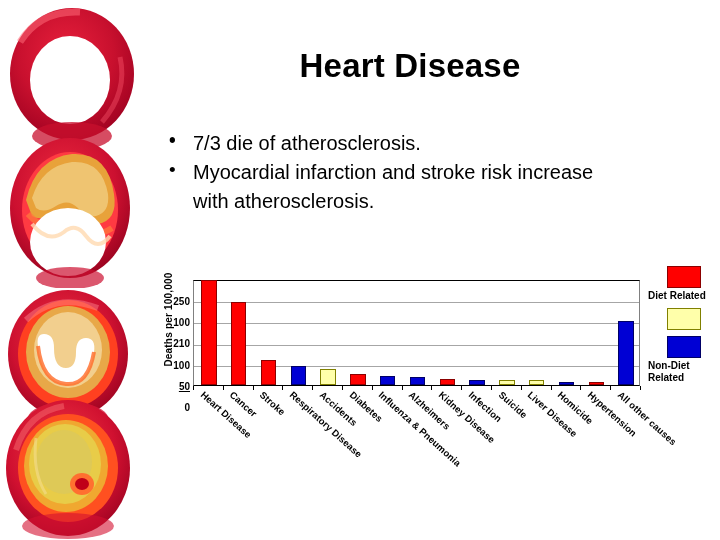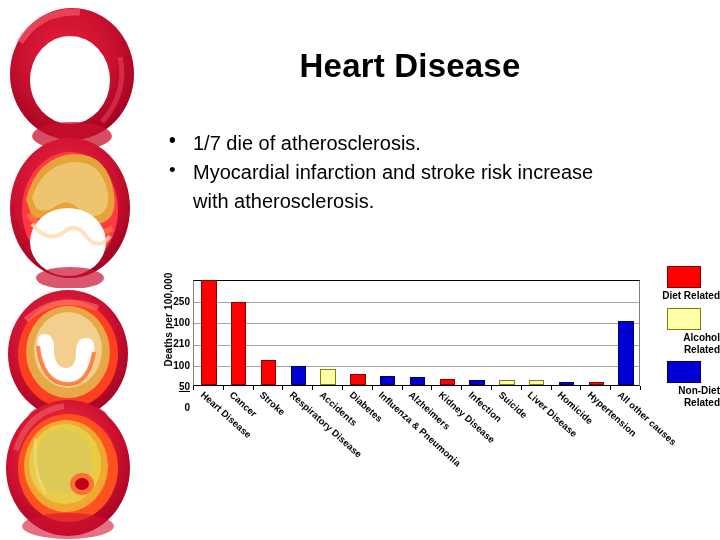--- a/index.html
+++ b/index.html
@@ -173,21 +173,21 @@
     transform: rotate(42deg);
     letter-spacing: 0.1px;
   }
 
   
   #chart-legend {
     position: absolute;
     left: 518px;
     top: 4px;
     width: 72px;
-    text-align: right;
+    text-align: left;
   }
   .legend-entry { margin-bottom: 6px; }
   .legend-swatch {
     width: 34px;
     height: 22px;
     margin: 0 auto 2px auto;
     box-sizing: border-box;
     border: 1px solid;
   }
   .legend-label {
@@ -287,21 +287,21 @@
 </div>
 
 <div id="slide-title">Heart Disease</div>
 
 <ul id="bullet-list">
   <li>
     <span class="bullet-dot">•</span>
   </li>
   <li>
     <span class="bullet-dot">•</span>
-    <span>1/7 die of atherosclerosis.</span>
+    <span>7/3 die of atherosclerosis.</span>
   </li>
   <li>
     <span class="bullet-dot">•</span>
     <span>Myocardial infarction and stroke risk increase with atherosclerosis.</span>
   </li>
 </ul>
 
 <div id="chart-region">
 
   <div id="y-axis-title">Deaths per 100,000</div>
@@ -377,20 +377,19 @@
       <div class="xlabel" style="left: 429.716px;">All other causes</div>
     </div>
 
   <div id="chart-legend">
       <div class="legend-entry">
         <div class="legend-swatch" style="background: rgb(255, 0, 0); border-color: rgb(139, 0, 0);"></div>
         <div class="legend-label">Diet Related</div>
       </div>
       <div class="legend-entry">
         <div class="legend-swatch" style="background: rgb(255, 255, 170); border-color: rgb(128, 128, 0);"></div>
-        <div class="legend-label">Alcohol Related</div>
       </div>
       <div class="legend-entry">
         <div class="legend-swatch" style="background: rgb(0, 0, 212); border-color: rgb(0, 0, 102);"></div>
         <div class="legend-label">Non-Diet Related</div>
       </div>
     </div>
 </div>
 
 </body></html>

